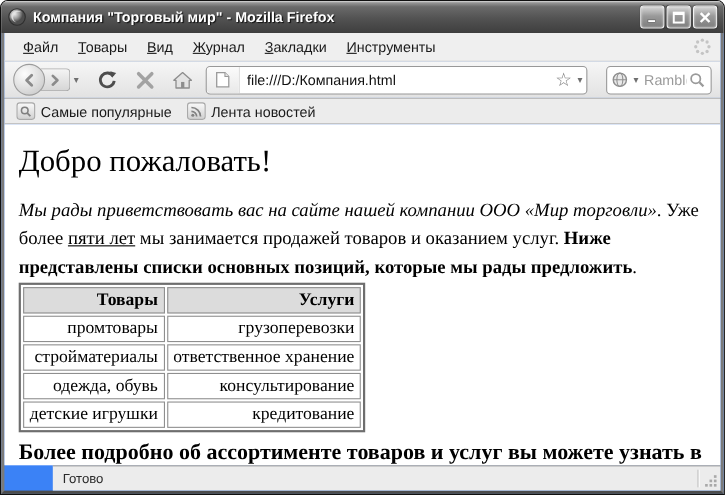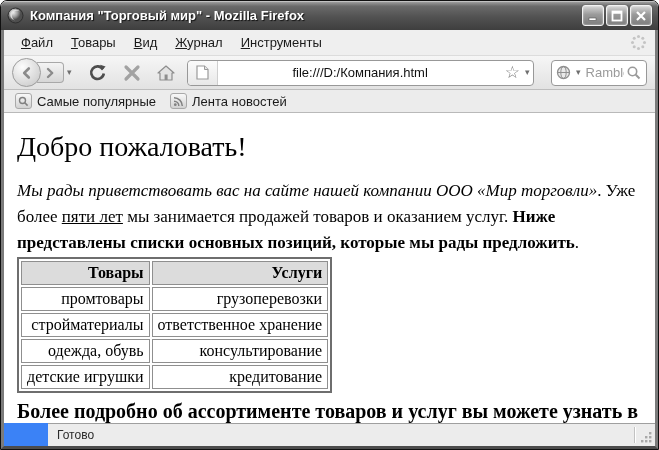--- a/index.html
+++ b/index.html
@@ -68,21 +68,21 @@
     border-radius:0 4px 4px 0; margin-left:-4px;
     background:linear-gradient(#f4f4f4,#d6d6d6);
     display:flex; align-items:center; justify-content:center; z-index:1;
   }
   .caret{ font-size:9px; color:#6f6f6f; padding:0 3px; line-height:1; }
   .toolbtn{ display:flex; align-items:center; justify-content:center; width:26px; height:26px; margin-right:8px; }
   
   .urlbar{
     display:flex; align-items:center;
     width:347px; height:26px; background:#fff;
-    border:1px solid #989898; border-radius:4px; overflow:hidden; margin-right:12px;text-align:center;
+    border:1px solid #989898; border-radius:4px; overflow:hidden; margin-right:12px;
   }
   .urlbar .favseg{
     width:30px; align-self:stretch; display:flex; align-items:center; justify-content:center;
     background:linear-gradient(#fbfbfb,#e8e8e8); border-right:1px solid #cfcfcf;
     border-radius:4px 0 0 4px;
   }
   .url-text{ flex:1; font-size:13px; color:#111; padding:0 7px; white-space:nowrap; overflow:hidden; }
   .star{ font-size:17px; color:#7d7d7d; line-height:1; padding:0 2px; }
   
   .searchbox{
@@ -182,20 +182,21 @@
     </span>
   </div>
 
   <div class="frame">
 
     <div class="menubar">
       <span class="menu-item">Файл</span>
       <span class="menu-item">Товары</span>
       <span class="menu-item">Вид</span>
       <span class="menu-item">Журнал</span>
+      <span class="menu-item">Закладки</span>
       <span class="menu-item">Инструменты</span>
       <span class="throbber">
         <svg width="17" height="17" viewBox="0 0 17 17">
           <g fill="#c4c4c4">
             <circle cx="8.5" cy="2.5" r="1.5"></circle>
               <circle cx="12.8" cy="4.2" r="1.5"></circle>
             <circle cx="14.5" cy="8.5" r="1.5"></circle>
               <circle cx="12.8" cy="12.8" r="1.5"></circle>
             <circle cx="8.5" cy="14.5" r="1.5"></circle>
               <circle cx="4.2" cy="12.8" r="1.5"></circle>

